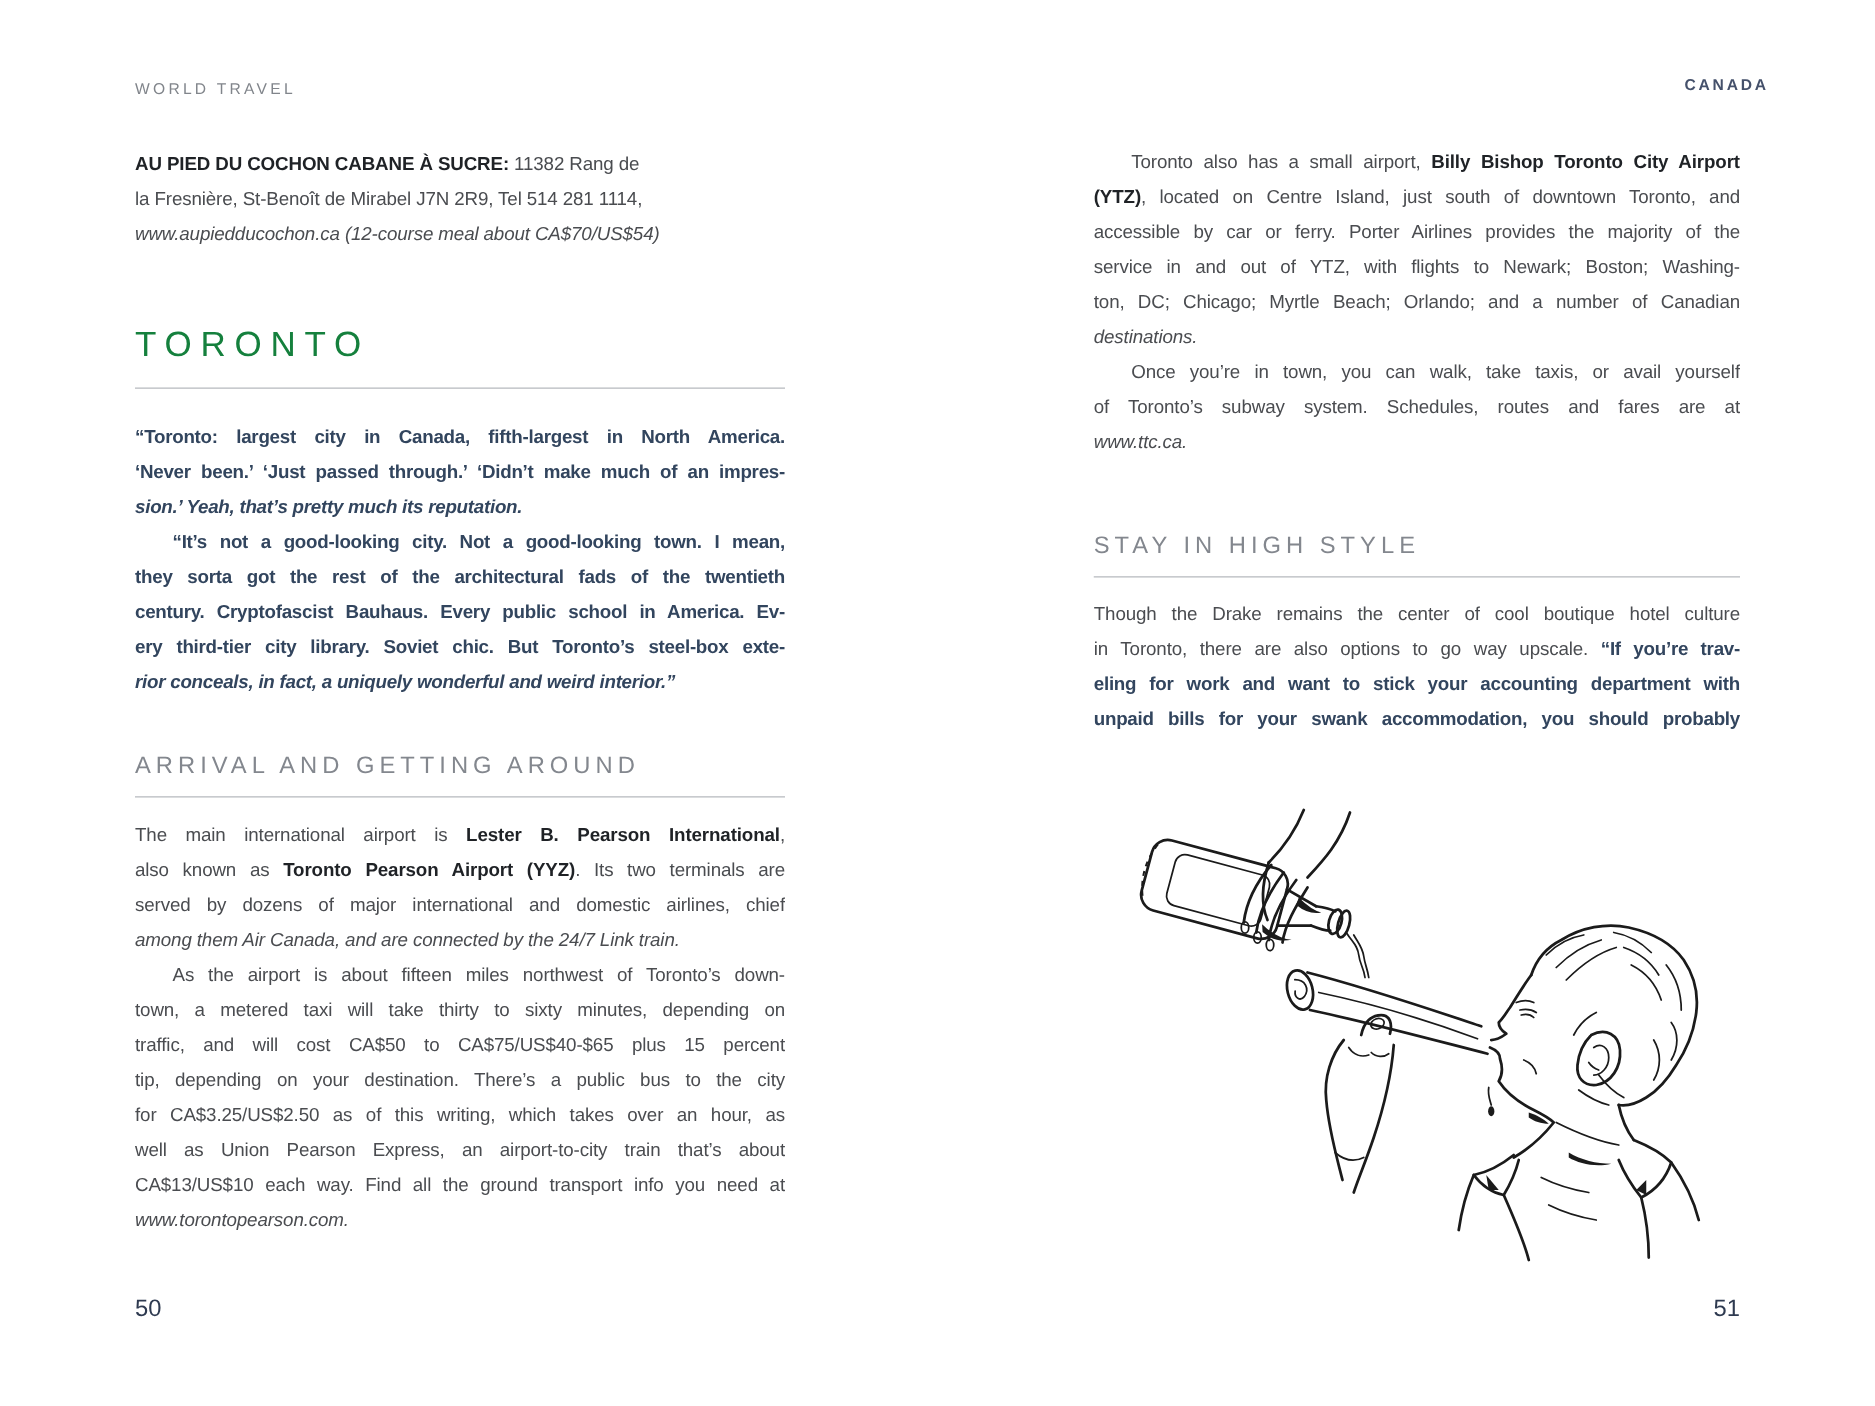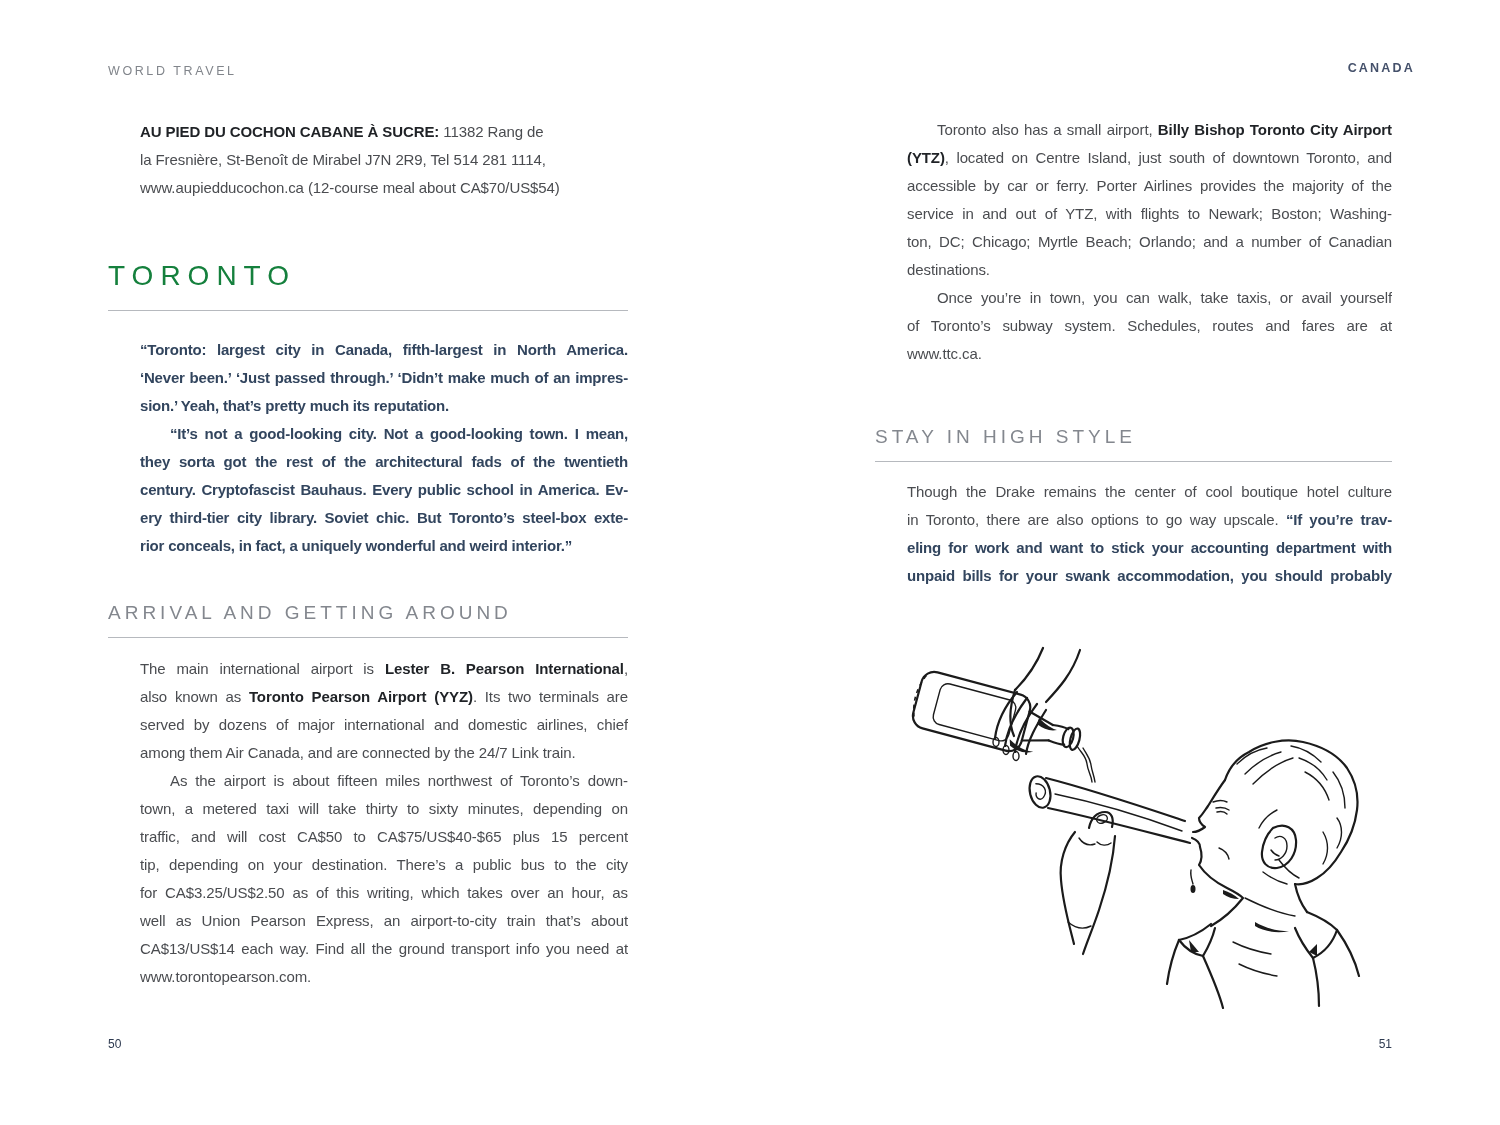--- a/index.html
+++ b/index.html
@@ -12,35 +12,35 @@
   body{
     width:1500px;height:1125px;position:relative;overflow:hidden;
     font-family:"Liberation Sans", sans-serif;background:var(--paper);
   }
   .abs{position:absolute;}
   .running-head{
     font-size:12.5px;letter-spacing:2.6px;font-weight:400;
   }
   .col{width:520px;}
   .addr, .paras{font-size:15px;line-height:28px;color:var(--body);}
-  .jline{text-align:justify;text-align-last:justify;overflow:hidden;letter-spacing:-0.1px;white-space:normal;margin-left:32px;}
-  .jline.last{text-align-last:left;}
+  .jline{text-align:justify;text-align-last:justify;overflow:hidden;letter-spacing:-0.1px;white-space:normal;}
+  .jline.last{text-align-last:left;font-style:italic;}
   .jline.plain{text-align:left;text-align-last:left;}
   .jline.ind{text-indent:30px;}
   .seg.r{color:var(--body);font-weight:400;}
   .seg.b{color:var(--bold);font-weight:700;}
   .seg.q{color:var(--quote);font-weight:700;letter-spacing:-0.2px;}
   .big-title{
     font-size:28px;letter-spacing:7px;font-weight:400;color:#15803d;line-height:36px;
   }
   .section-title{
     font-size:19px;letter-spacing:4px;font-weight:300;color:var(--heading);line-height:26px;
   }
   .rule{height:1px;background:var(--rule);}
-  .pagenum{font-size:12px;color:var(--pagenum);font-weight:400;}
+  .pagenum{font-size:19px;color:var(--pagenum);font-weight:400;}
   .right-align{text-align:right;}
   svg .ln{fill:none;stroke:var(--ink);stroke-width:2.2;stroke-linecap:round;stroke-linejoin:round;}
   svg .thin{fill:none;stroke:var(--ink);stroke-width:1.4;stroke-linecap:round;}
   svg .fl{fill:var(--ink);stroke:none;}
   svg .dash{fill:none;stroke:var(--ink);stroke-width:1.6;stroke-dasharray:4 4;}
 </style>
 </head>
 <body>
 
 <div class="abs running-head" style="left:108px;top:64px;color:var(--header-left);">WORLD TRAVEL</div>
@@ -74,21 +74,21 @@
     <div class="jline"><span class="seg r">The main international airport is </span><span class="seg b">Lester B. Pearson International</span><span class="seg r">,</span></div>
     <div class="jline"><span class="seg r">also known as </span><span class="seg b">Toronto Pearson Airport</span><span class="seg r"> </span><span class="seg b">(YYZ)</span><span class="seg r">. Its two terminals are</span></div>
     <div class="jline"><span class="seg r">served by dozens of major international and domestic airlines, chief</span></div>
     <div class="jline last"><span class="seg r">among them Air Canada, and are connected by the 24/7 Link train.</span></div>
     <div class="jline ind"><span class="seg r">As the airport is about fifteen miles northwest of Toronto’s down-</span></div>
     <div class="jline"><span class="seg r">town, a metered taxi will take thirty to sixty minutes, depending on</span></div>
     <div class="jline"><span class="seg r">traffic, and will cost CA$50 to CA$75/US$40-$65 plus 15 percent</span></div>
     <div class="jline"><span class="seg r">tip, depending on your destination. There’s a public bus to the city</span></div>
     <div class="jline"><span class="seg r">for CA$3.25/US$2.50 as of this writing, which takes over an hour, as</span></div>
     <div class="jline"><span class="seg r">well as Union Pearson Express, an airport-to-city train that’s about</span></div>
-    <div class="jline"><span class="seg r">CA$13/US$14 each way. Find all the ground transport info you need at</span></div>
+    <div class="jline"><span class="seg r">CA$13/US$10 each way. Find all the ground transport info you need at</span></div>
     <div class="jline last"><span class="seg r">www.torontopearson.com.</span></div>
   </div>
 
 <div class="abs pagenum" style="left:108px;top:1037px;">50</div>
 
 <div class="abs running-head right-align" style="left:898px;top:61px;width:517px;color:var(--header-right);font-weight:700;letter-spacing:2.2px;">CANADA</div>
 
 <div class="abs paras" style="left:875px;top:116px;width:517px;">
     <div class="jline ind"><span class="seg r">Toronto also has a small airport, </span><span class="seg b">Billy Bishop Toronto City Airport</span></div>
     <div class="jline"><span class="seg b">(YTZ)</span><span class="seg r">, located on Centre Island, just south of downtown Toronto, and</span></div>

